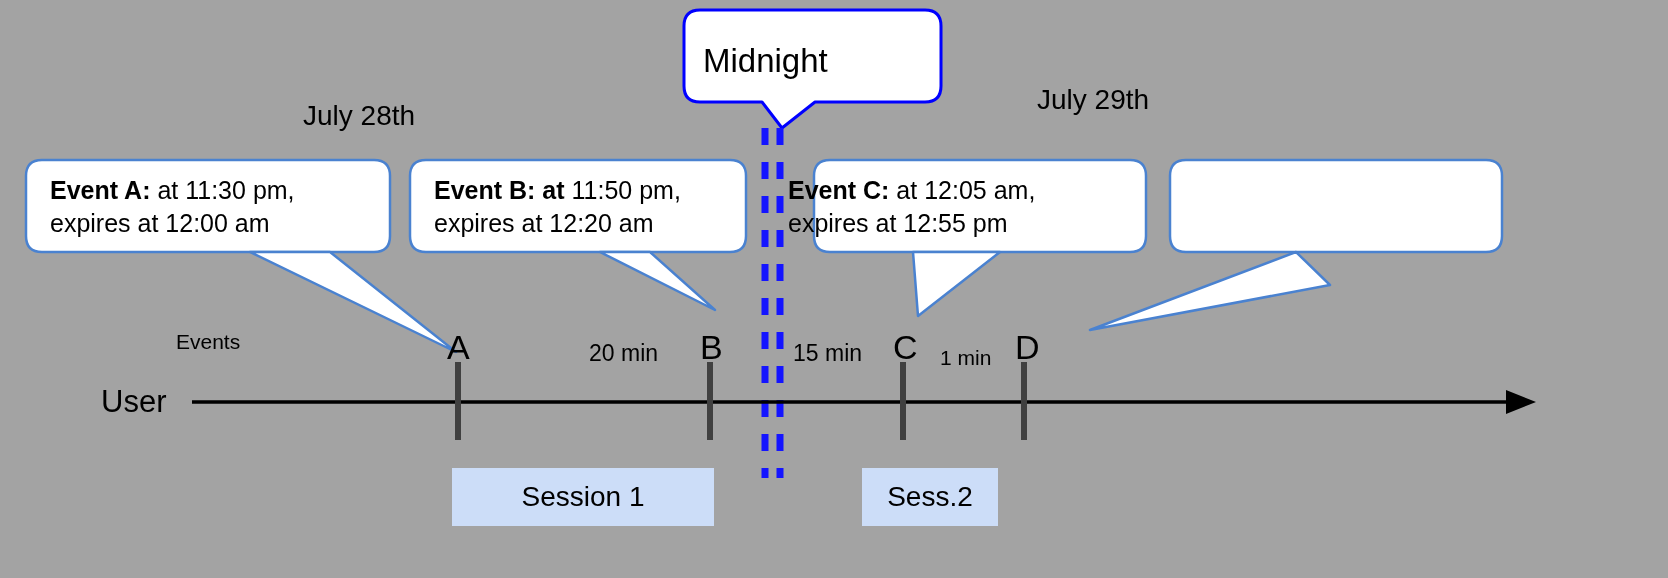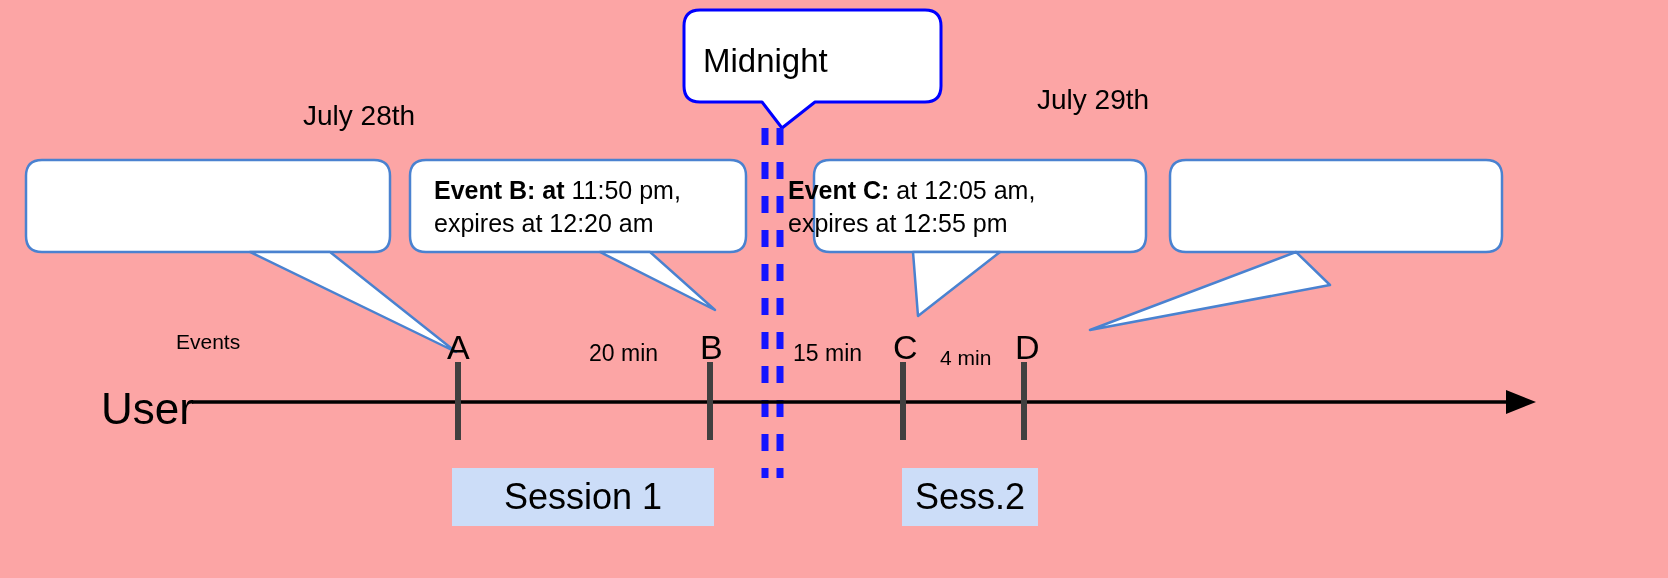--- a/index.html
+++ b/index.html
@@ -1,35 +1,35 @@
 <!DOCTYPE html>
 <html><head>
 <meta charset="utf-8">
 <style>
   html,body{margin:0;padding:0;background:#ffffff;}
   body{font-family:"Liberation Sans", sans-serif;color:#000;}
-  #stage{position:relative;width:1668px;height:578px;background:#fca5a5;overflow:hidden;}
+  #stage{position:relative;width:1668px;height:578px;background:#a3a3a3;overflow:hidden;}
   #svg-layer{position:absolute;left:0;top:0;width:1668px;height:578px;}
 
   .callout-text{position:absolute;font-size:25px;line-height:1.30;color:#000;white-space:nowrap;}
   .callout-text b{font-weight:bold;}
 
   .date-label{position:absolute;font-size:28px;color:#000;white-space:nowrap;}
   .midnight-label{position:absolute;font-size:33px;color:#000;white-space:nowrap;}
 
   .axis-row-label{position:absolute;white-space:nowrap;color:#000;}
   .lbl-events{font-size:21px;}
-  .lbl-user{font-size:44px;}
+  .lbl-user{font-size:31px;}
 
   .ev-letter{position:absolute;font-size:34px;color:#000;white-space:nowrap;}
   .gap-label{position:absolute;font-size:23px;color:#000;white-space:nowrap;}
   .gap-label.small{font-size:21px;}
 
   .session-box{position:absolute;background:#ccddf8;display:flex;align-items:center;justify-content:center;}
-  .session-box span{font-size:36px;color:#000;white-space:nowrap;}
+  .session-box span{font-size:28px;color:#000;white-space:nowrap;}
 </style>
 </head>
 <body>
 
 <div id="stage">
 
   <svg id="svg-layer" viewBox="0 0 1668 578">
 
     <path d="M 700,10 L 925,10 Q 941,10 941,26 L 941,86 Q 941,102 925,102
              L 815,102 L 782,128 L 762,102 L 700,102 Q 684,102 684,86
@@ -75,20 +75,24 @@
       <line x1="903" y1="362" x2="903" y2="440" stroke="#404040" stroke-width="6"></line>
       <line x1="1024" y1="362" x2="1024" y2="440" stroke="#404040" stroke-width="6"></line>
     </g>
   </svg>
 
   <div class="midnight-label" style="left:703px;top:42px;">Midnight</div>
 
   <div class="date-label" style="left:303px;top:100px;">July 28th</div>
   <div class="date-label" style="left:1037px;top:84px;">July 29th</div>
 
+  <div class="callout-text" style="left:50px;top:174px;">
+    <div><b>Event A:</b><span> at 11:30 pm,</span></div>
+    <div>expires at 12:00 am</div>
+  </div>
 
   <div class="callout-text" style="left:434px;top:174px;">
     <div><b>Event B: at</b><span> 11:50 pm,</span></div>
     <div>expires at 12:20 am</div>
   </div>
 
   <div class="callout-text" style="left:788px;top:174px;">
     <div><b>Event C:</b><span> at 12:05 am,</span></div>
     <div>expires at 12:55 pm</div>
   </div>
@@ -99,22 +103,22 @@
   <div class="axis-row-label lbl-events" style="left:176px;top:330px;">Events</div>
   <div class="axis-row-label lbl-user" style="left:101px;top:384px;">User</div>
 
   <div class="ev-letter" style="left:447px;top:328px;">A</div>
   <div class="ev-letter" style="left:700px;top:328px;">B</div>
   <div class="ev-letter" style="left:893px;top:328px;">C</div>
   <div class="ev-letter" style="left:1015px;top:328px;">D</div>
 
   <div class="gap-label" style="left:589px;top:340px;">20 min</div>
   <div class="gap-label" style="left:793px;top:340px;">15 min</div>
-  <div class="gap-label small" style="left:940px;top:346px;">4 min</div>
+  <div class="gap-label small" style="left:940px;top:346px;">1 min</div>
 
   <div class="session-box" style="left:452px;top:468px;width:262px;height:58px;">
     <span>Session 1</span>
   </div>
-  <div class="session-box" style="left:902px;top:468px;width:136px;height:58px;">
+  <div class="session-box" style="left:862px;top:468px;width:136px;height:58px;">
     <span>Sess.2</span>
   </div>
 
 </div>
 
 </body></html>

